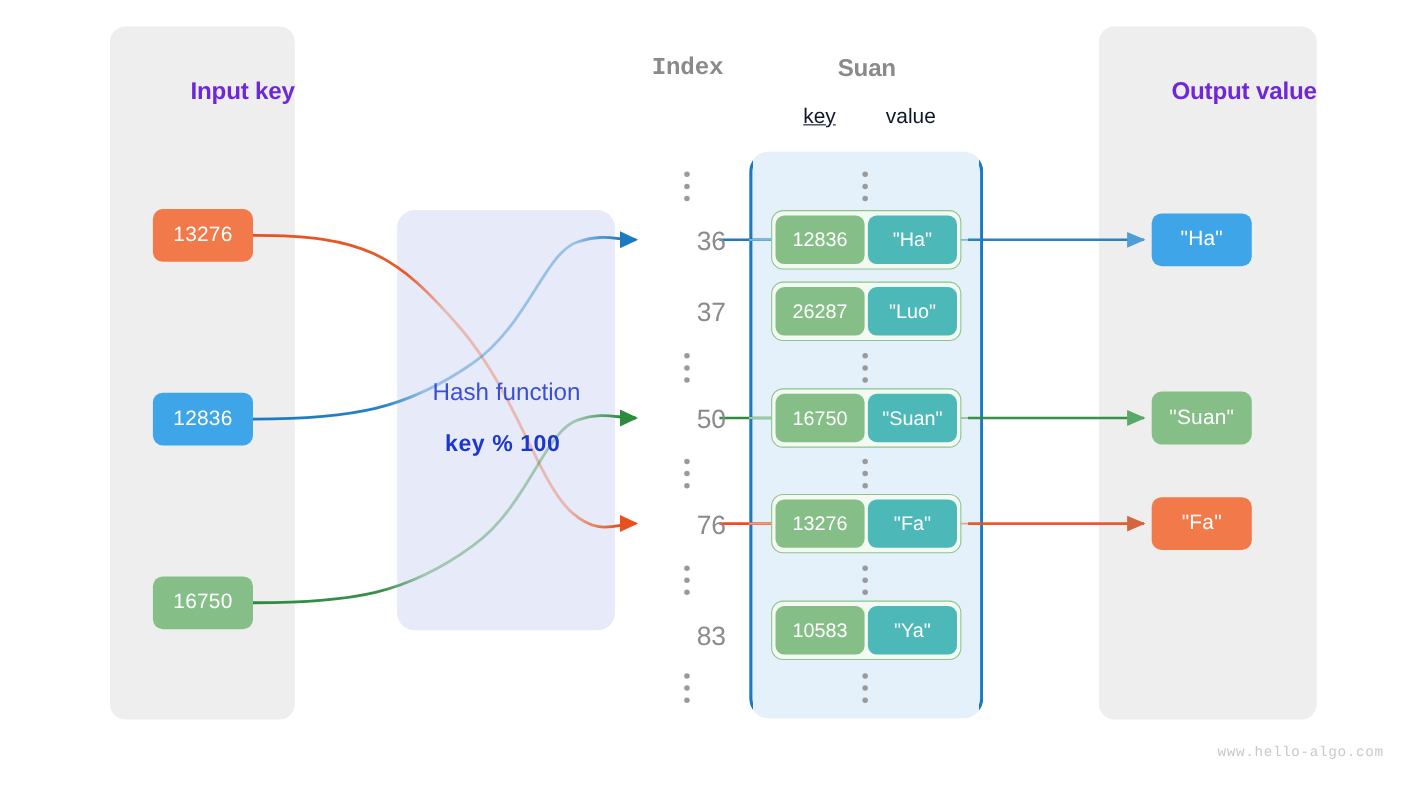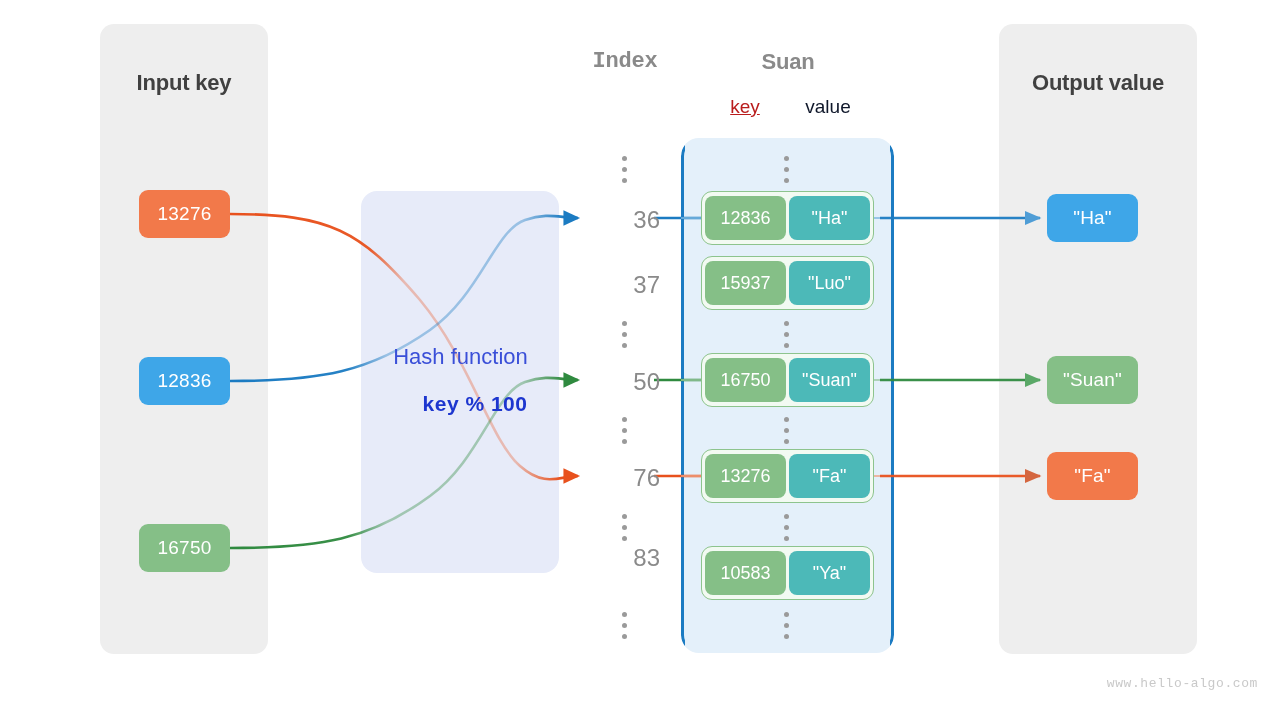--- a/index.html
+++ b/index.html
@@ -17,46 +17,46 @@
     position:absolute;
     background:#eeeeee;
     border-radius:14px;
   }
   #panel-input{left:100px;top:24px;width:168px;height:630px;}
   #panel-output{left:999px;top:24px;width:198px;height:630px;}
 
   .panel-title{
     position:absolute;
     width:100%;
-    text-align:center;
+    text-align:right;
     top:46px;
     font-size:22px;
     font-weight:bold;
-    color:#404040;
+    color:#6d28d9;
     letter-spacing:-0.2px;
   }
 
   
   .col-title{
     position:absolute;
     font-size:22px;
     font-weight:bold;
     color:#8a8a8a;
     text-align:center;
     letter-spacing:-0.2px;
   }
   #title-index{left:565px;top:49px;width:120px;font-family:Liberation Mono, monospace;}
   #title-array{left:728px;top:49px;width:120px;}
 
   .kv-title{
     position:absolute;
     font-size:19px;
     text-align:center;
   }
-  #title-key{left:705px;top:96px;width:80px;color:#b91c1c;text-decoration:underline;}
+  #title-key{left:705px;top:96px;width:80px;color:#0f172a;text-decoration:underline;}
   #title-value{left:788px;top:96px;width:80px;color:#0f172a;}
 
   
   .pill{
     position:absolute;
     border-radius:9px;
     color:#ffffff;
     font-size:19px;
     display:flex;
     align-items:center;
@@ -78,21 +78,21 @@
     position:absolute;
     left:361px;top:191px;width:198px;height:382px;
     background:#e7ebf9;
     border-radius:16px;
   }
   #hash-label{
     position:absolute;left:361px;top:344px;width:199px;
     text-align:center;font-size:22px;color:#3a4fd8;
   }
   #hash-formula{
-    position:absolute;left:376px;top:392px;width:198px;
+    position:absolute;left:358px;top:392px;width:198px;
     text-align:center;font-size:21px;font-weight:bold;color:#1d36cf;
     letter-spacing:0.5px;
   }
 
   
   .idx{
     position:absolute;
     left:590px;width:70px;
     text-align:right;
     font-size:24px;
@@ -254,21 +254,21 @@
   <div class="pill pill-in" id="in-2">16750</div>
 
   <div class="pill pill-out" id="out-0">"Ha"</div>
   <div class="pill pill-out" id="out-1">"Suan"</div>
   <div class="pill pill-out" id="out-2">"Fa"</div>
 
   <div class="idx" style="top:206px">36</div>
   <div class="idx" style="top:271px">37</div>
   <div class="idx" style="top:368px">50</div>
   <div class="idx" style="top:464px">76</div>
-  <div class="idx" style="top:544px">83</div>
+  <div class="idx" style="top:565px">83</div>
 
   <div class="vdots" style="left:622px;top:156px">
       <i></i>
       <i></i>
       <i></i>
     </div>
   <div class="vdots" style="left:622px;top:321px">
       <i></i>
       <i></i>
       <i></i>
@@ -313,21 +313,21 @@
       <i></i>
       <i></i>
       <i></i>
     </div>
 
   <div class="bucket" style="top:191px">
     <div class="bk-key">12836</div>
     <div class="bk-val">"Ha"</div>
   </div>
   <div class="bucket" style="top:256px">
-    <div class="bk-key">15937</div>
+    <div class="bk-key">26287</div>
     <div class="bk-val">"Luo"</div>
   </div>
   <div class="bucket" style="top:353px">
     <div class="bk-key">16750</div>
     <div class="bk-val">"Suan"</div>
   </div>
   <div class="bucket" style="top:449px">
     <div class="bk-key">13276</div>
     <div class="bk-val">"Fa"</div>
   </div>

